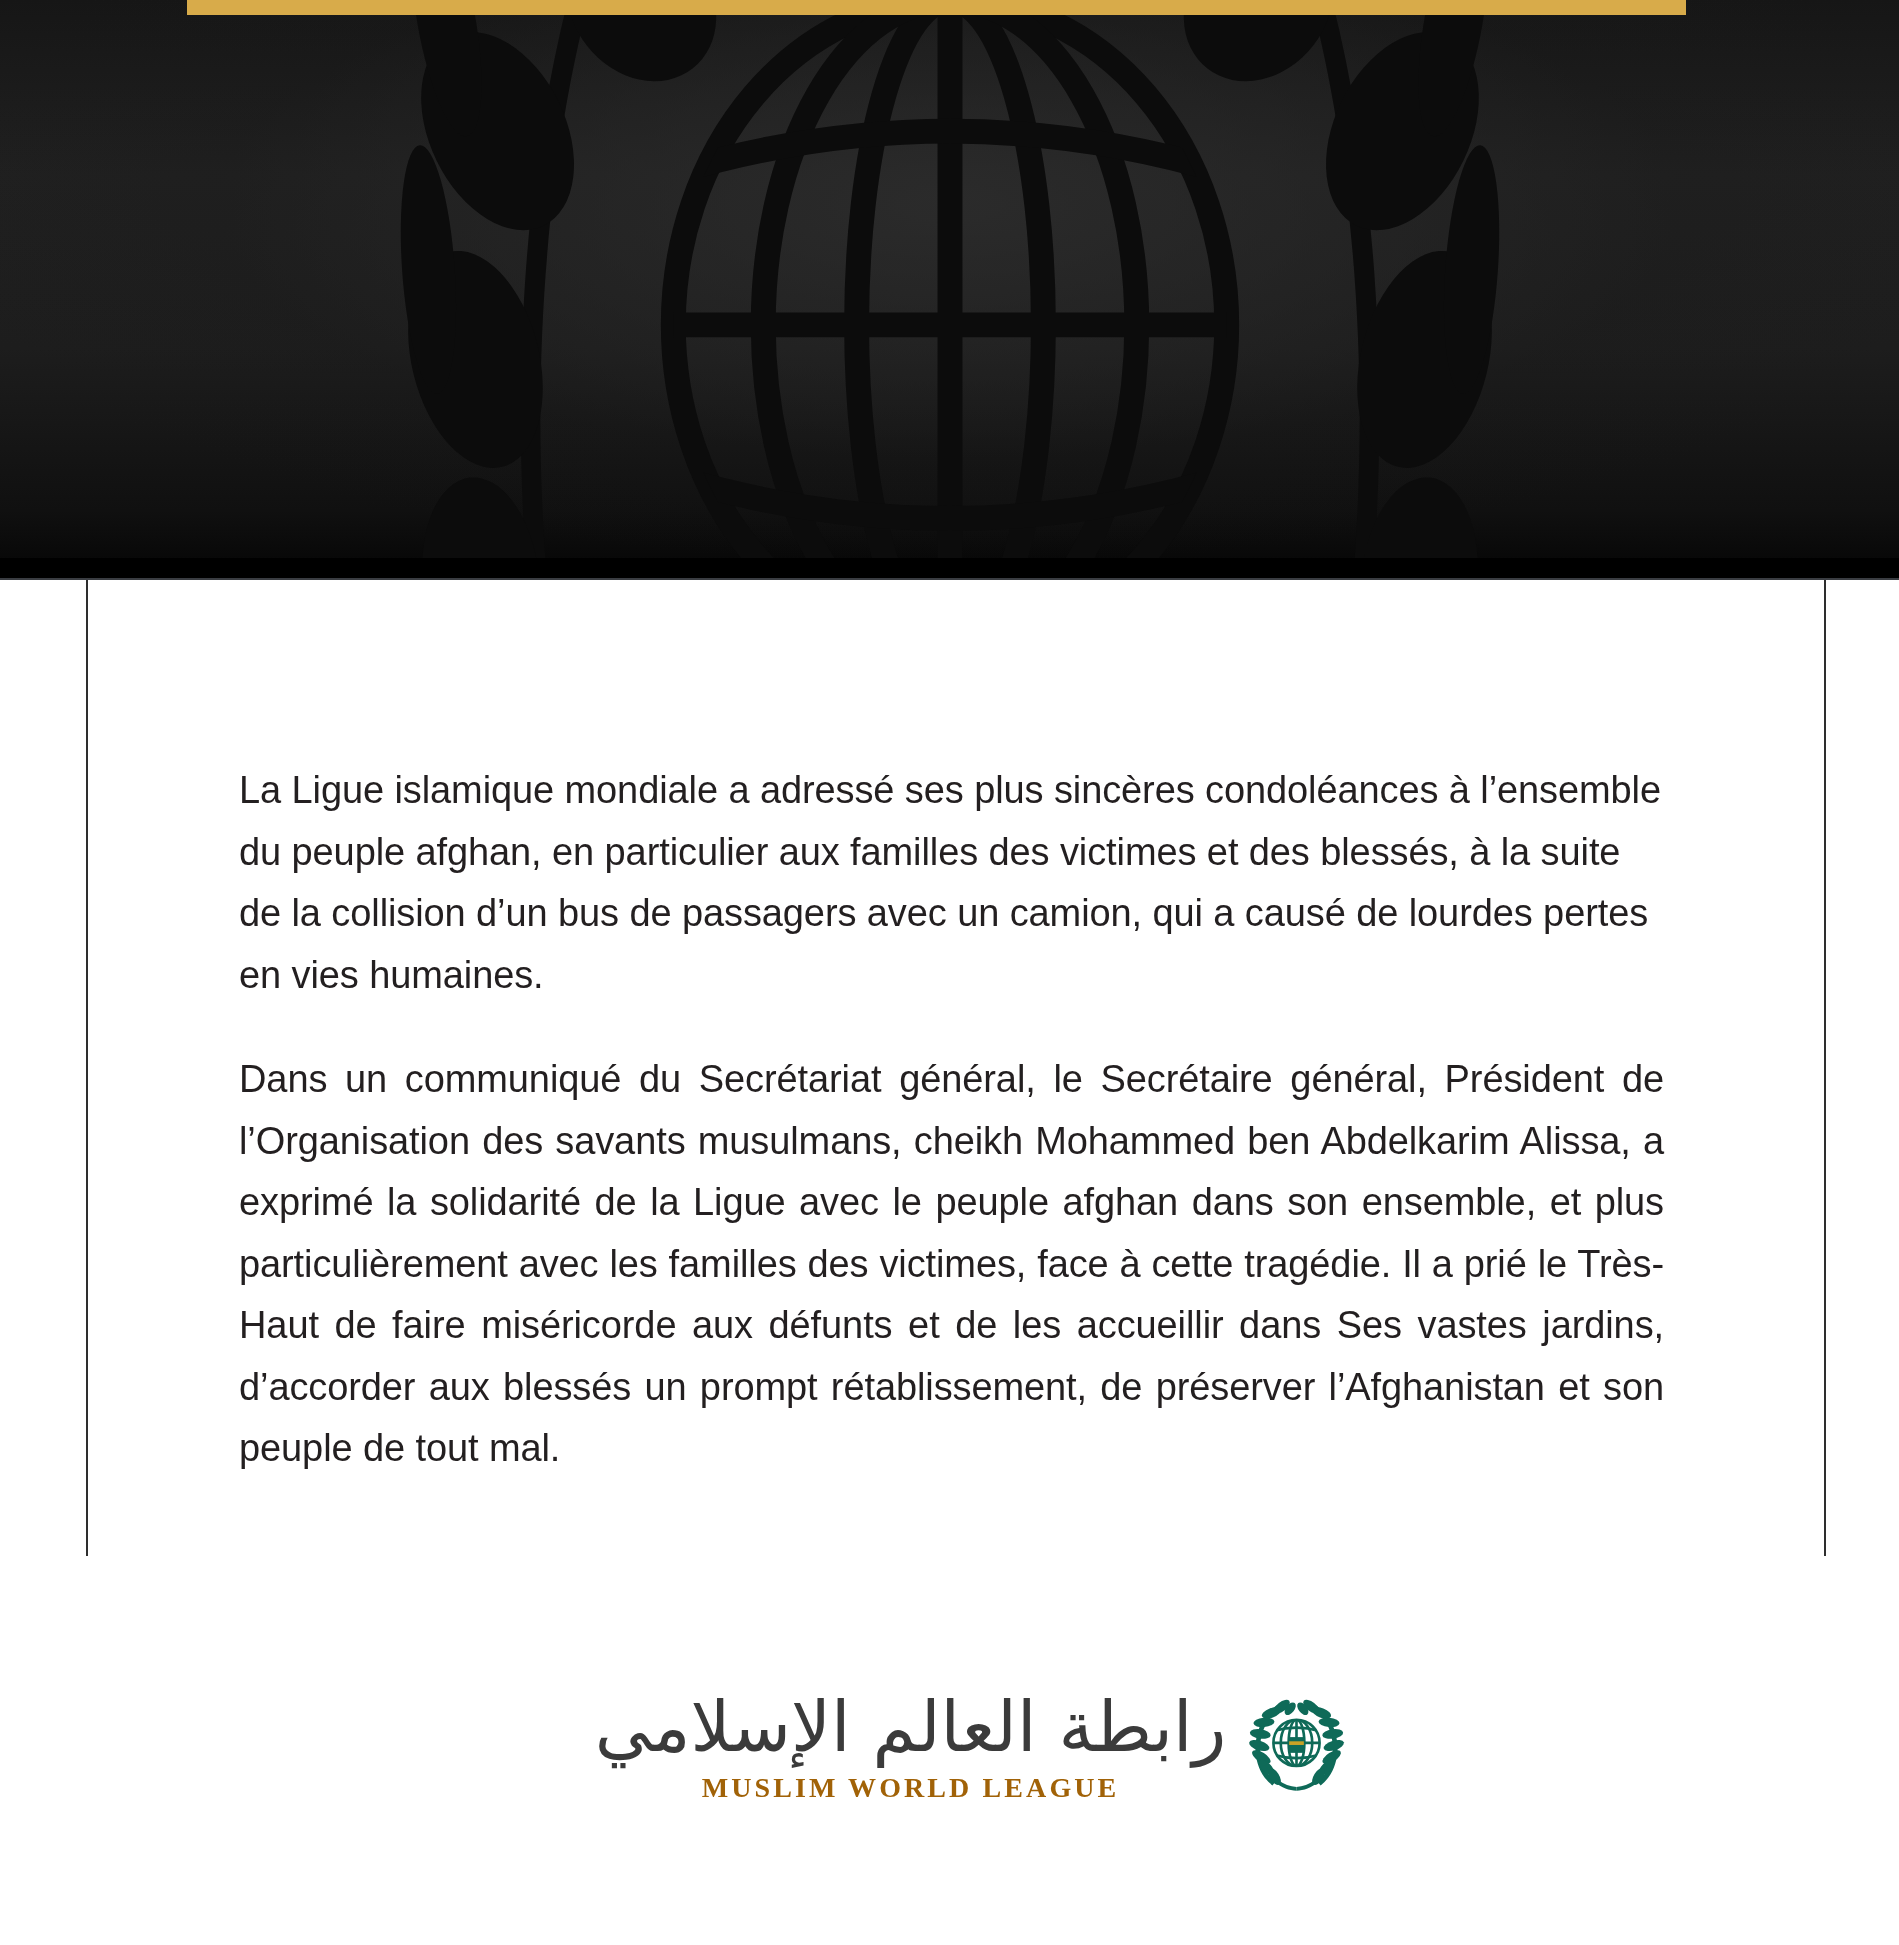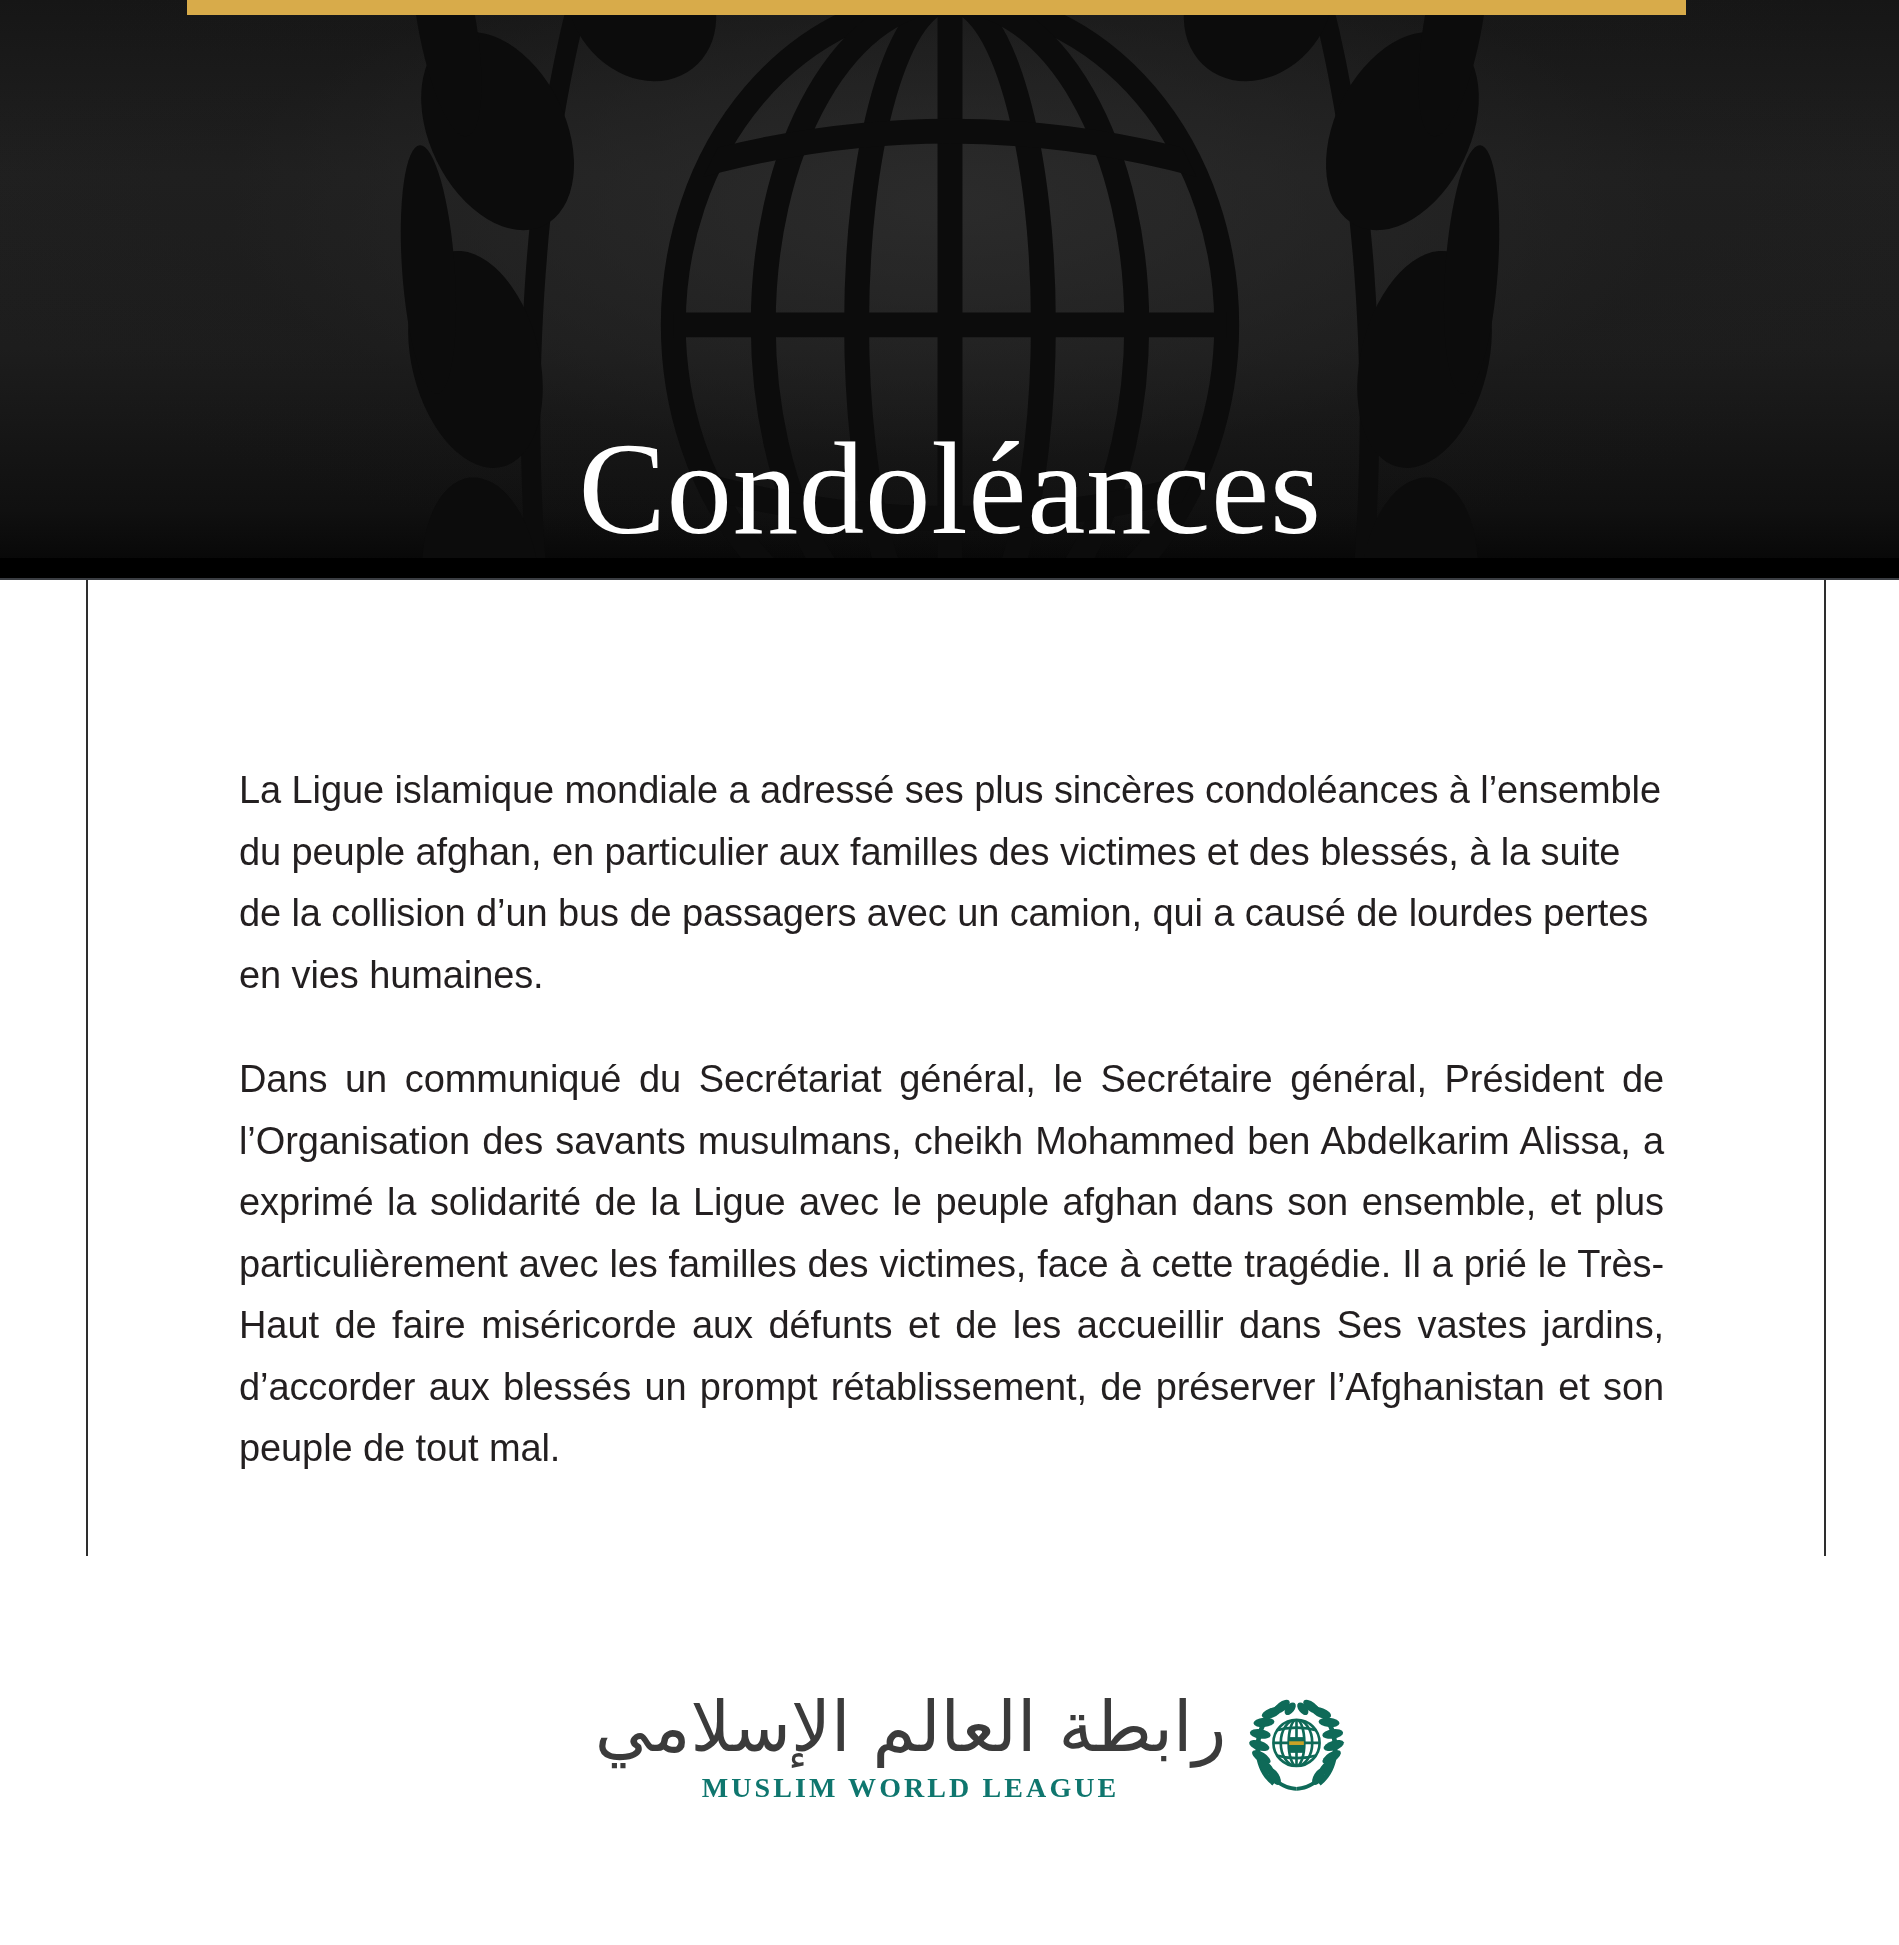--- a/index.html
+++ b/index.html
@@ -158,21 +158,21 @@
     color: #3b3b3b;
     direction: rtl;
     unicode-bidi: isolate;
     white-space: nowrap;
   }
   .logo-latin {
     font-family: "Liberation Serif", "DejaVu Serif", serif;
     font-size: 28px;
     font-weight: 700;
     letter-spacing: 3.1px;
-    color: #0f766e;
+    color: #a16207;
     margin-top: 4.2px;
     white-space: nowrap;
   }
   .logo-emblem {
     width: 105px;
     height: 105px;
     flex: 0 0 auto;
   }
   .logo-emblem svg { display: block; width: 100%; height: 100%; }
 </style>
@@ -224,21 +224,20 @@
           <ellipse cx="172" cy="1010" rx="84" ry="150" transform="rotate(-6 172 1010)"></ellipse>
           <ellipse cx="404" cy="175" rx="100" ry="120" transform="rotate(-38 404 175)"></ellipse>
           <ellipse cx="122" cy="200" rx="42" ry="170" transform="rotate(-10 122 200)"></ellipse>
           <ellipse cx="96" cy="560" rx="38" ry="180" transform="rotate(-4 96 560)"></ellipse>
         </g>
       </svg>
     </div>
 
     <div class="gold-bar"></div>
 
-    <h1 class="title">Condoléances</h1>
 
     <div class="header-bottom-band"></div>
     <div class="header-rule"></div>
   </div>
 
   <div class="sheet">
 
     <div class="edge-line left"></div>
     <div class="edge-line right"></div>
 

